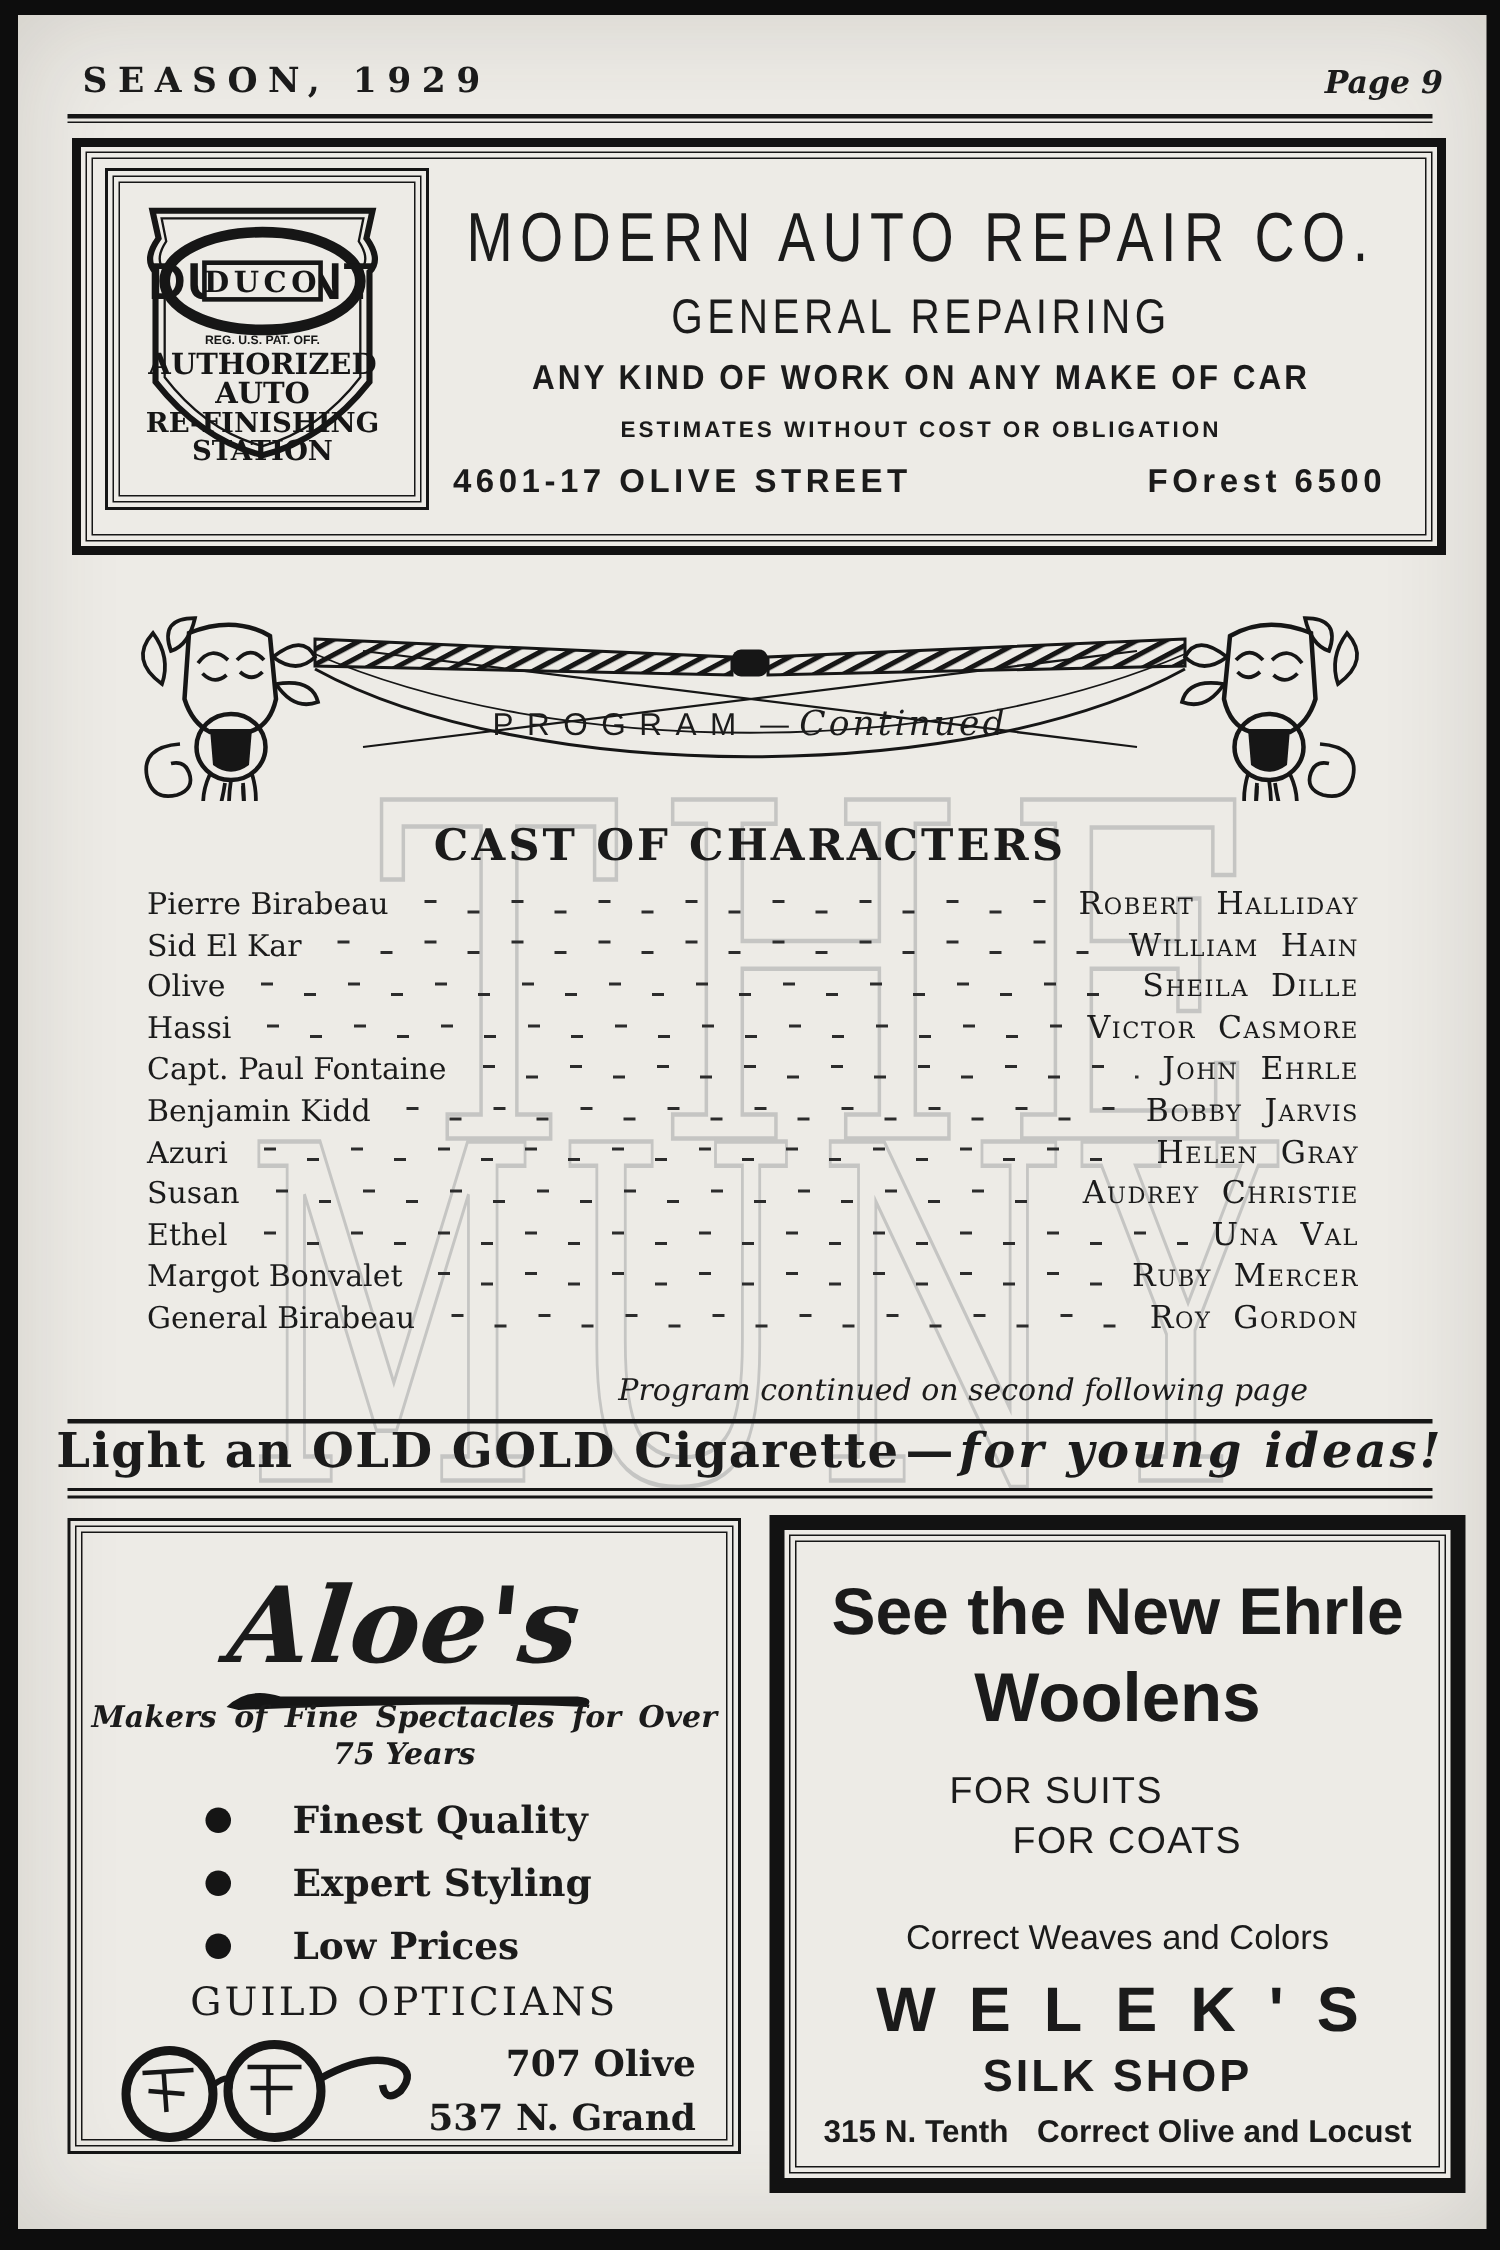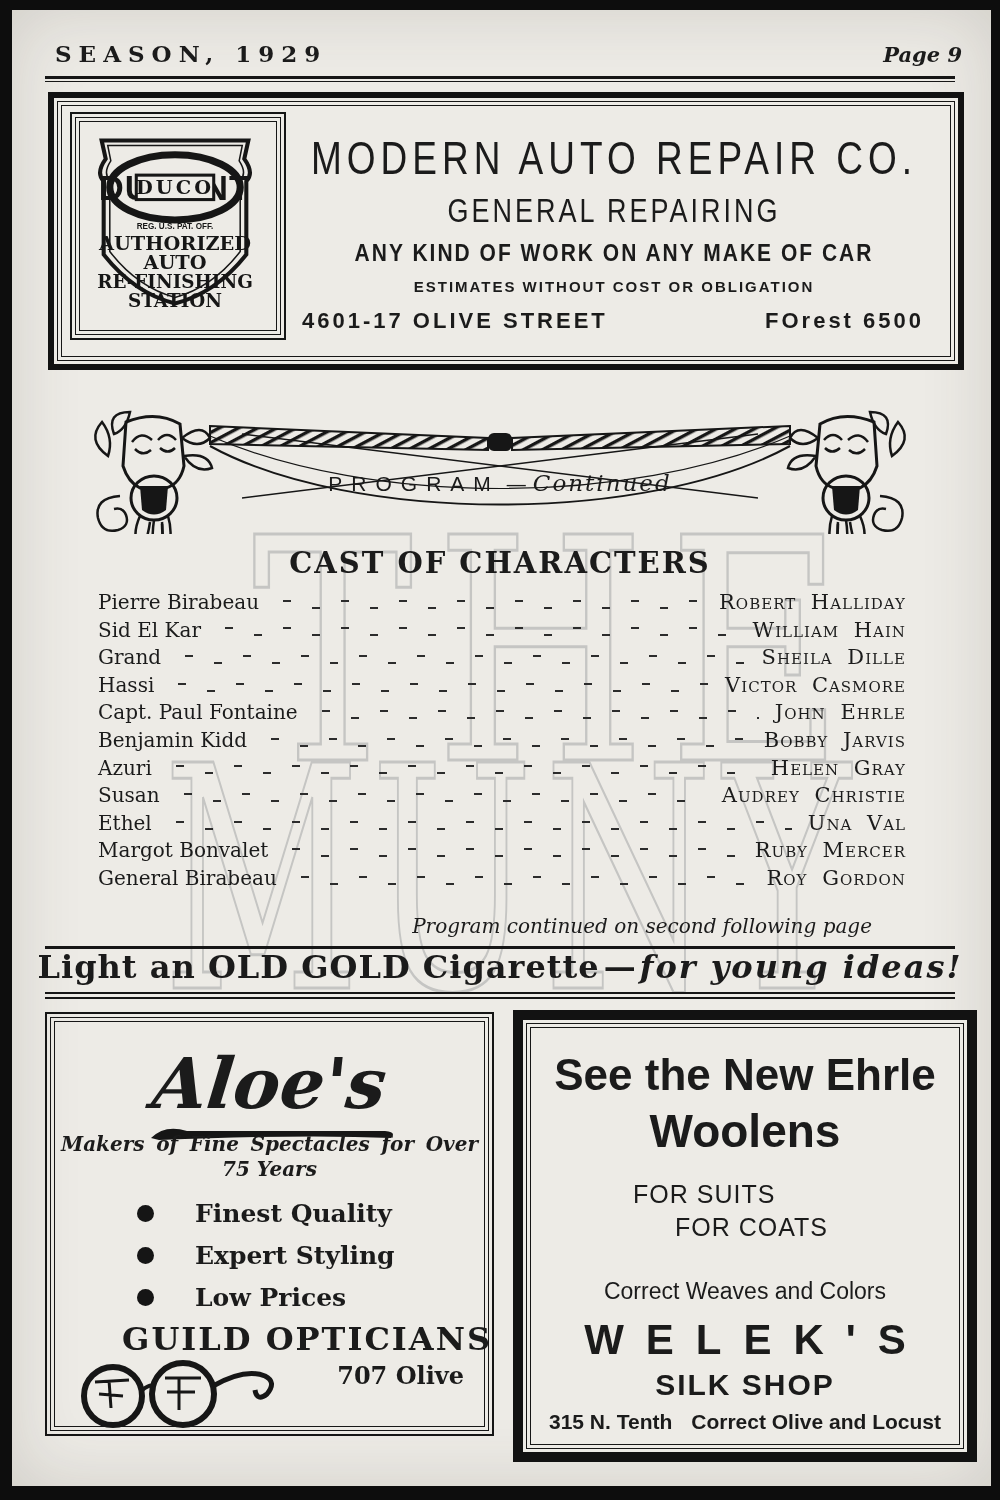--- a/index.html
+++ b/index.html
@@ -88,22 +88,22 @@
                font-size:70px; font-style:italic; font-weight:bold; transform:skewX(-6deg); }
   .aloe-swash { position:absolute; left:100px; top:108px; width:250px; height:22px; }
   .aloe-tag1 { position:absolute; left:14px; right:14px; top:118px; font-weight:bold; font-style:italic;
                font-size:20px; text-align:justify; text-align-last:justify; }
   .aloe-tag2 { position:absolute; left:0; right:0; top:143px; font-weight:bold; font-style:italic;
                font-size:20px; text-align:center; }
   .aloe-bullets { position:absolute; left:90px; top:178px; }
   .aloe-bullet-row { display:flex; align-items:center; height:42px;gap:13px; }
   .dot { width:17px; height:17px; border-radius:50%; background:#151515; margin-right:28px; }
   .aloe-bullet-label { font-size:25px; font-weight:bold; }
-  .aloe-guild { position:absolute; left:0; right:0; top:306px; text-align:right;
-                font-size:32px; font-weight:bold; letter-spacing:2px; }
+  .aloe-guild { position:absolute; left:0; right:0; top:306px; text-align:center;
+                font-size:26px; font-weight:normal; letter-spacing:2px; }
   .aloe-glasses { position:absolute; left:18px; top:336px; width:220px; height:84px; }
   .aloe-addr { position:absolute; right:28px; top:344px; text-align:right; font-weight:bold; font-size:24px; line-height:36px; }
 
   
   .welek { left:513px; top:1010px; width:444px; height:432px; border:10px solid #121212; background:#edebe6; }
   .welek-in1 { position:absolute; inset:3px; border:1px solid #161616; }
   .welek-in2 { position:absolute; inset:3px; border:1px solid #161616; }
   .welek-h1 { position:absolute; left:0; right:0; top:30px; text-align:center; font-family:"Liberation Sans", sans-serif;
               font-weight:bold; font-size:44px; }
   .welek-h2 { position:absolute; left:0; right:0; top:84px; text-align:center; font-family:"Liberation Sans", sans-serif;
@@ -221,21 +221,21 @@
         <span class="cast-actor">Robert Halliday</span>
       </div>
 
       <div class="cast-row">
         <span class="cast-role">Sid El Kar</span>
         <span class="leader"></span>
         <span class="cast-actor">William Hain</span>
       </div>
 
       <div class="cast-row">
-        <span class="cast-role">Grand</span>
+        <span class="cast-role">Olive</span>
         <span class="leader"></span>
         <span class="cast-actor">Sheila Dille</span>
       </div>
 
       <div class="cast-row">
         <span class="cast-role">Hassi</span>
         <span class="leader"></span>
         <span class="cast-actor">Victor Casmore</span>
       </div>
 
@@ -318,20 +318,21 @@
       <svg class="aloe-glasses" viewBox="0 0 220 84">
         <circle class="k" cx="48" cy="46" r="29" stroke-width="6"></circle>
         <circle class="k" cx="118" cy="44" r="31" stroke-width="6"></circle>
         <path class="k" stroke-width="4" d="M77,40 q14,-10 11,2"></path>
         <path class="k" stroke-width="5" d="M148,36 Q180,18 200,26 Q212,32 202,44 Q192,52 190,40"></path>
         <path class="k" stroke-width="3" d="M30,32 L64,30 M44,30 L46,58 M34,44 L58,46"></path>
         <path class="k" stroke-width="3" d="M100,28 L136,28 M114,28 L114,60 M102,42 L130,42"></path>
       </svg>
       <div class="aloe-addr">
         <div>707 Olive</div>
+        <div>537 N. Grand</div>
       </div>
     </div>
 
     <div class="abs welek">
       <div class="welek-in1">
           <div class="welek-in2"></div>
         </div>
       <div class="welek-h1">See the New Ehrle</div>
       <div class="welek-h2">Woolens</div>
       <div class="welek-for">

